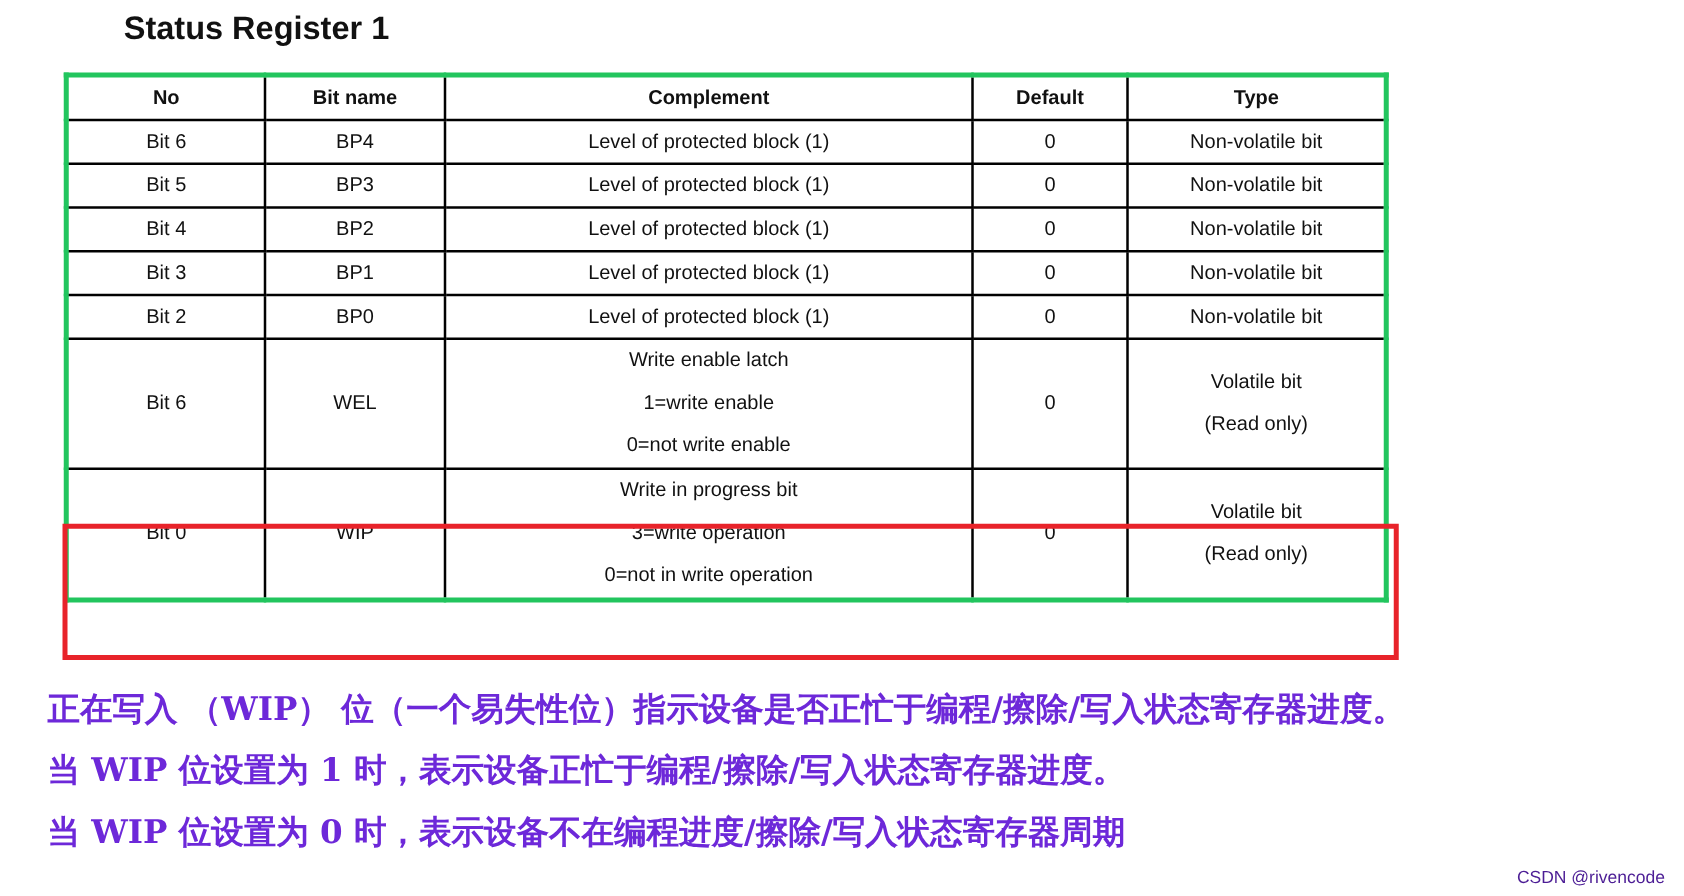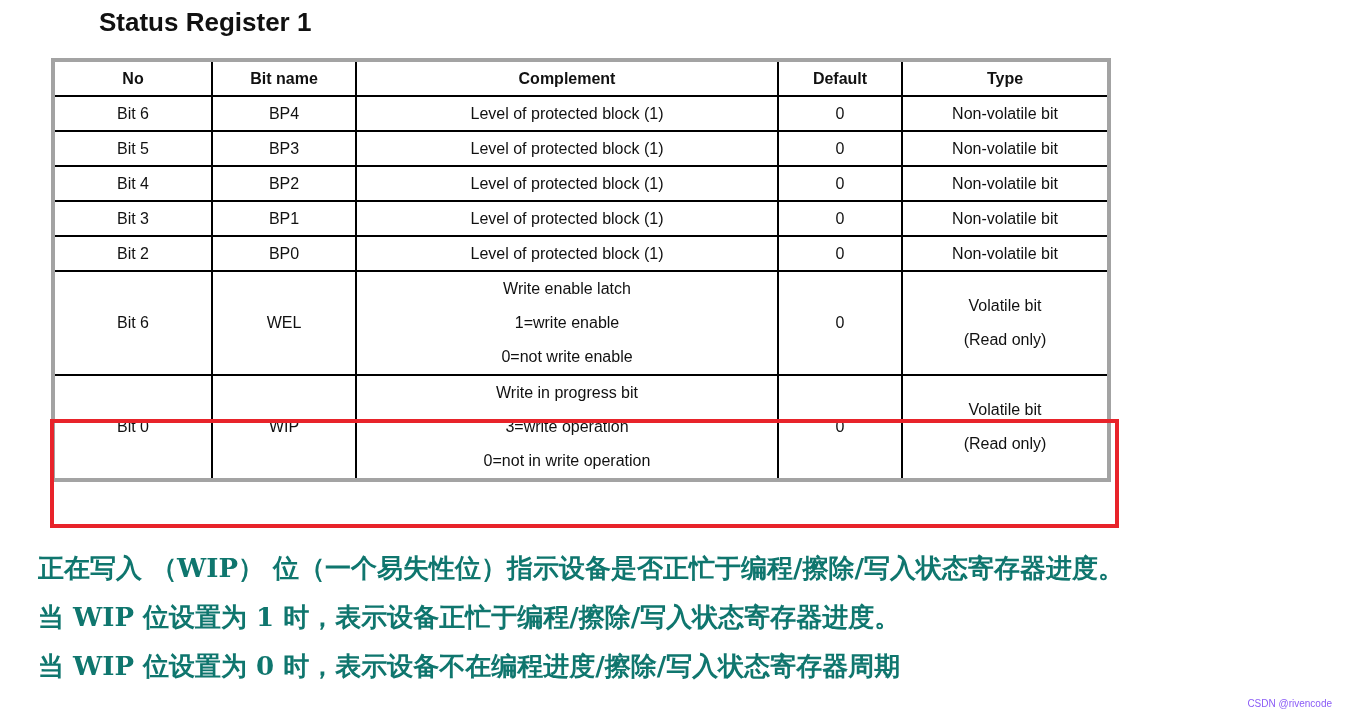--- a/index.html
+++ b/index.html
@@ -1,32 +1,32 @@
 <!DOCTYPE html>
 <html><head>
   <meta charset="utf-8">
   <style>
     html, body { margin: 0; padding: 0; background: #ffffff; }
     body { width: 1347px; height: 717px; position: relative; overflow: hidden;
            font-family: "Liberation Sans", "DejaVu Sans", sans-serif; color: #111; }
     .title { position: absolute; left: 99px; top: 7px; font-size: 26px; font-weight: bold; color: #111; }
     .reg-table { position: absolute; left: 51px; top: 58px; border-collapse: collapse;
-                 border: 4px solid #a3a3a3; table-layout: fixed; }
+                 border: 4px solid #22c55e; table-layout: fixed; }
     .reg-table th, .reg-table td { border: 2px solid #000; text-align: center; vertical-align: middle;
                  font-size: 16px; padding: 0; color: #111; }
     .reg-table th { font-weight: bold; height: 33px; }
     .reg-table td { height: 33px; }
     .reg-table tr.tall td { height: 101px; }
     .multi span { display: block; line-height: 34px; }
     .highlight-box { position: absolute; left: 50px; top: 419px; width: 1061px; height: 101px;
                  border: 4px solid #e8232a; pointer-events: none; }
-    .notes { position: absolute; left: 38px; top: 545px; color: #0f766e; font-weight: bold;
+    .notes { position: absolute; left: 38px; top: 545px; color: #6d28d9; font-weight: bold;
              font-family: "DejaVu Serif", "Liberation Serif", serif; font-size: 26px; }
     .notes div { height: 49px; line-height: 46px; white-space: nowrap; }
-    .watermark { position: absolute; right: 15px; bottom: 8px; font-size: 10px; color: #8b5cf6; }
+    .watermark { position: absolute; right: 15px; bottom: 8px; font-size: 14px; color: #4c1d95; }
   </style>
 </head>
 <body>
 
 <div class="title">Status Register 1</div>
 
 <table class="reg-table">
   <colgroup>
     <col style="width:159px">
       <col style="width:144px">

